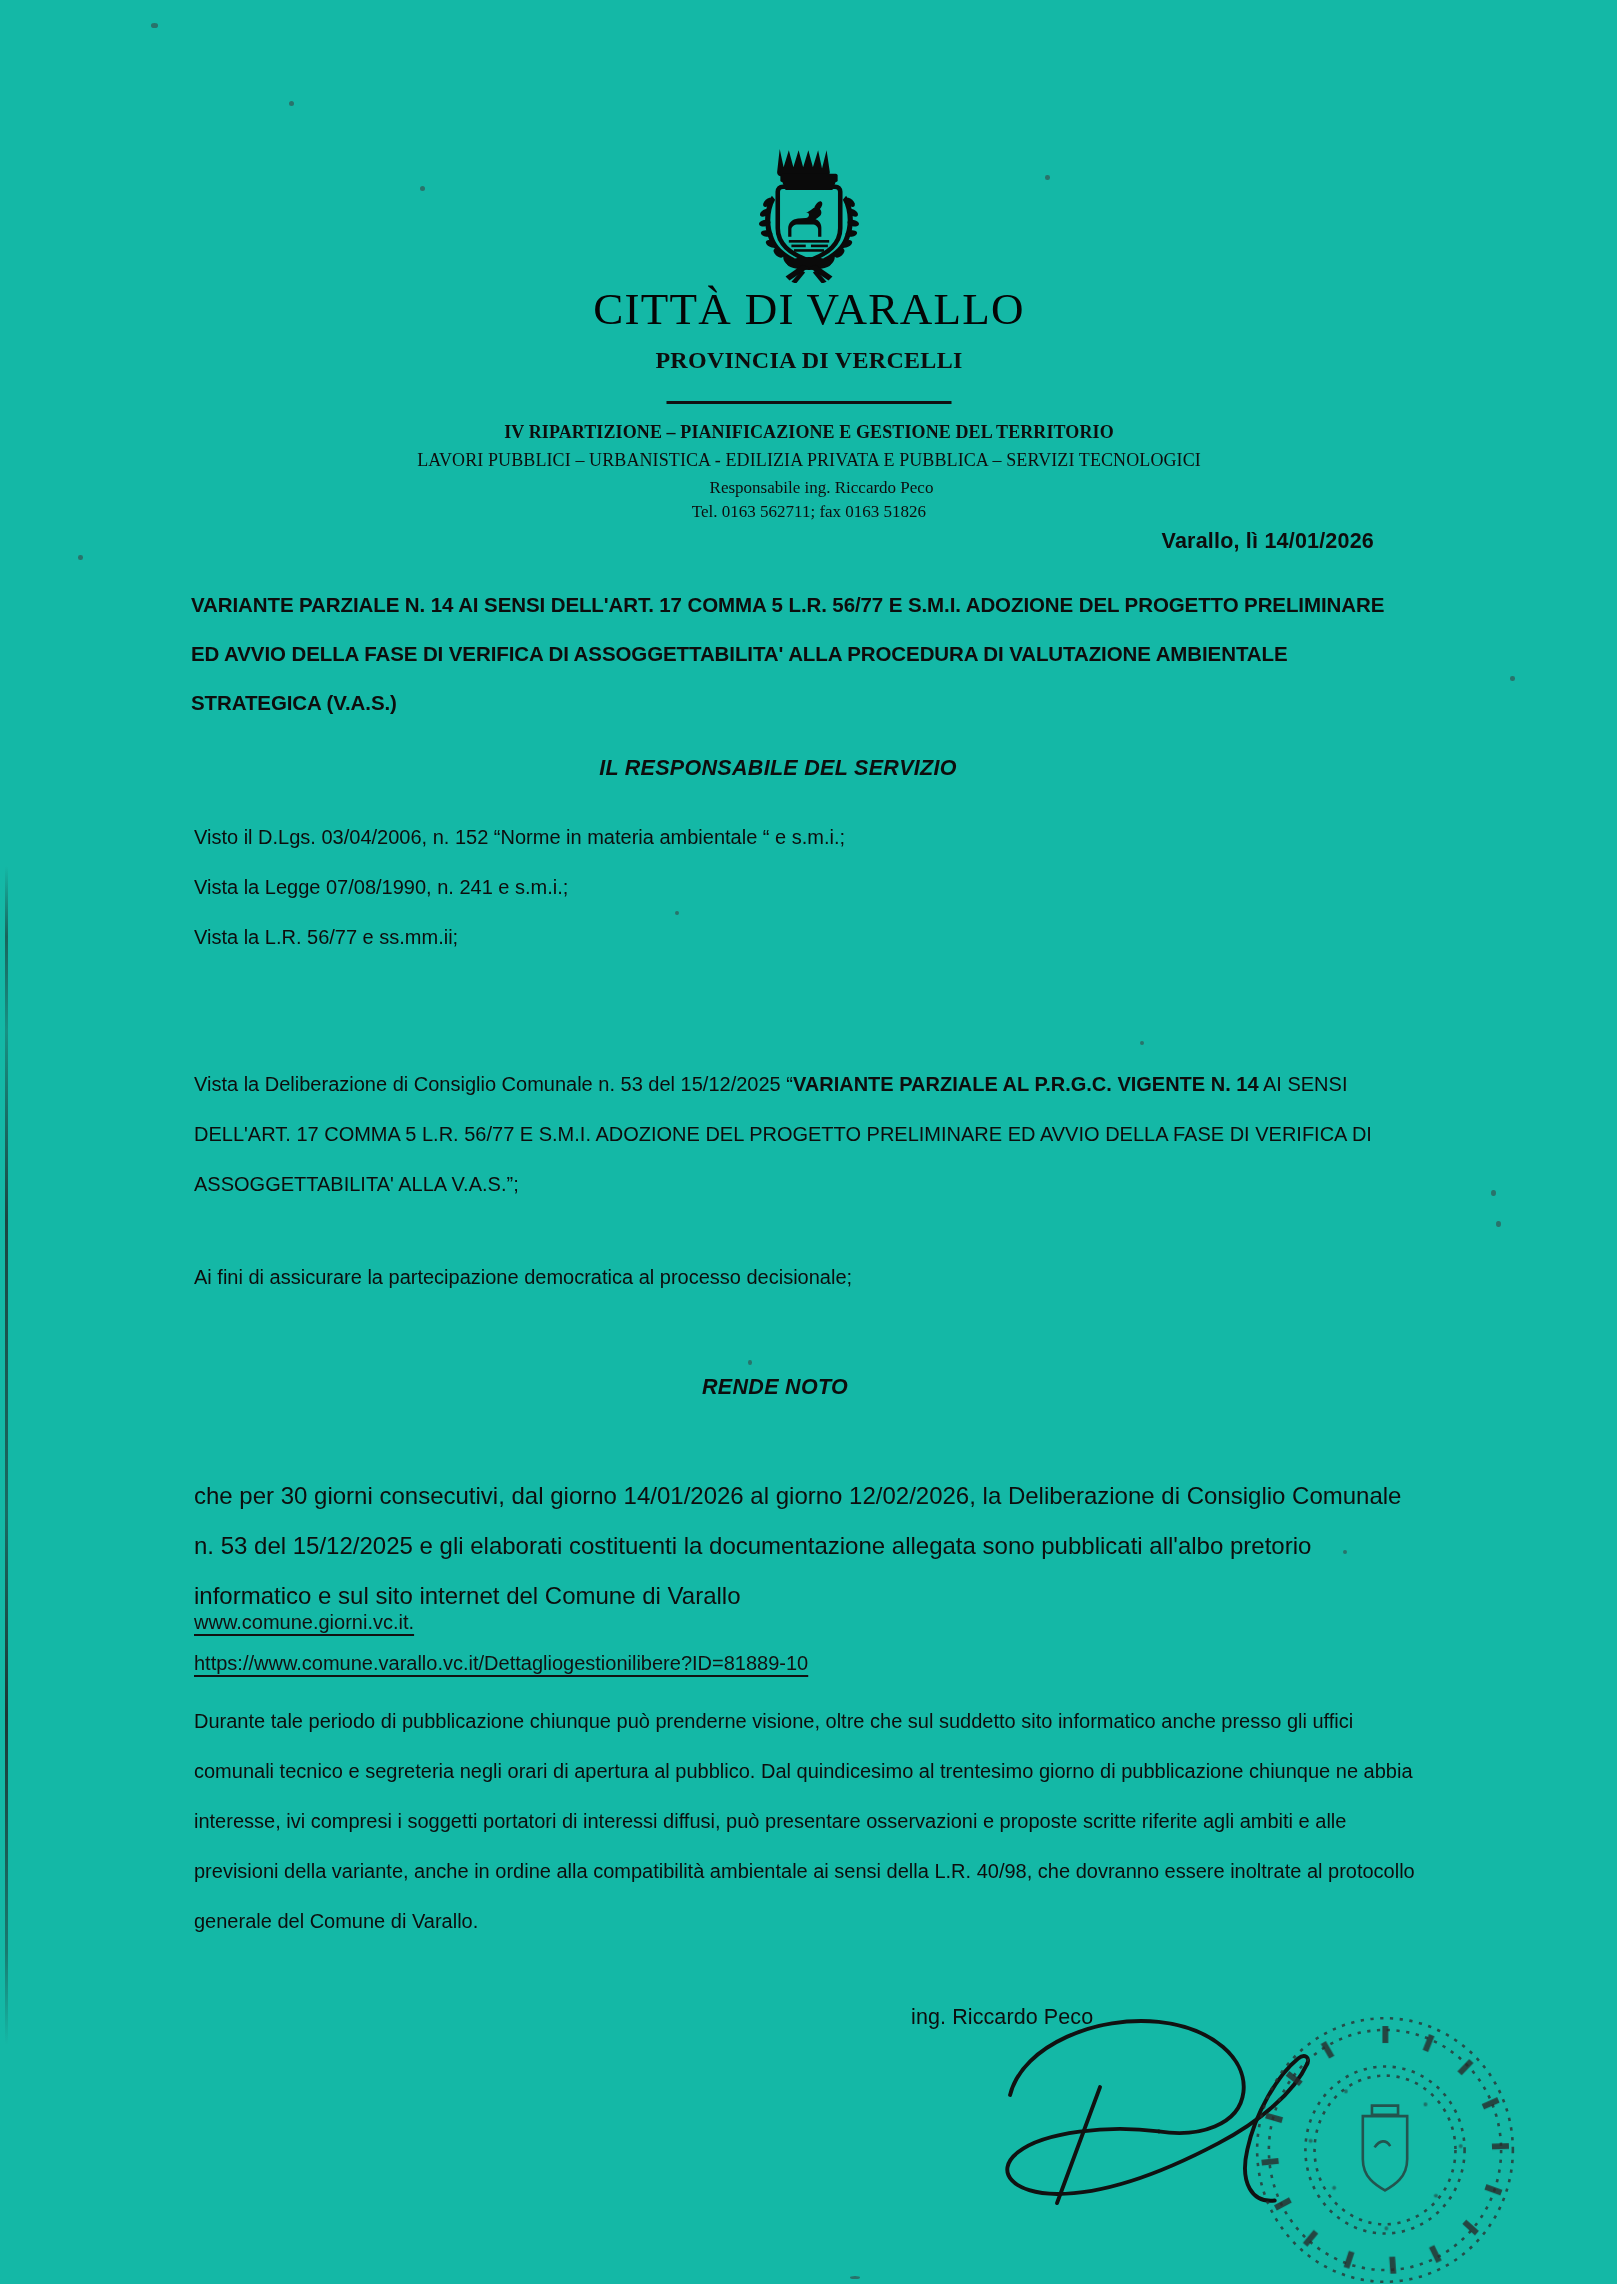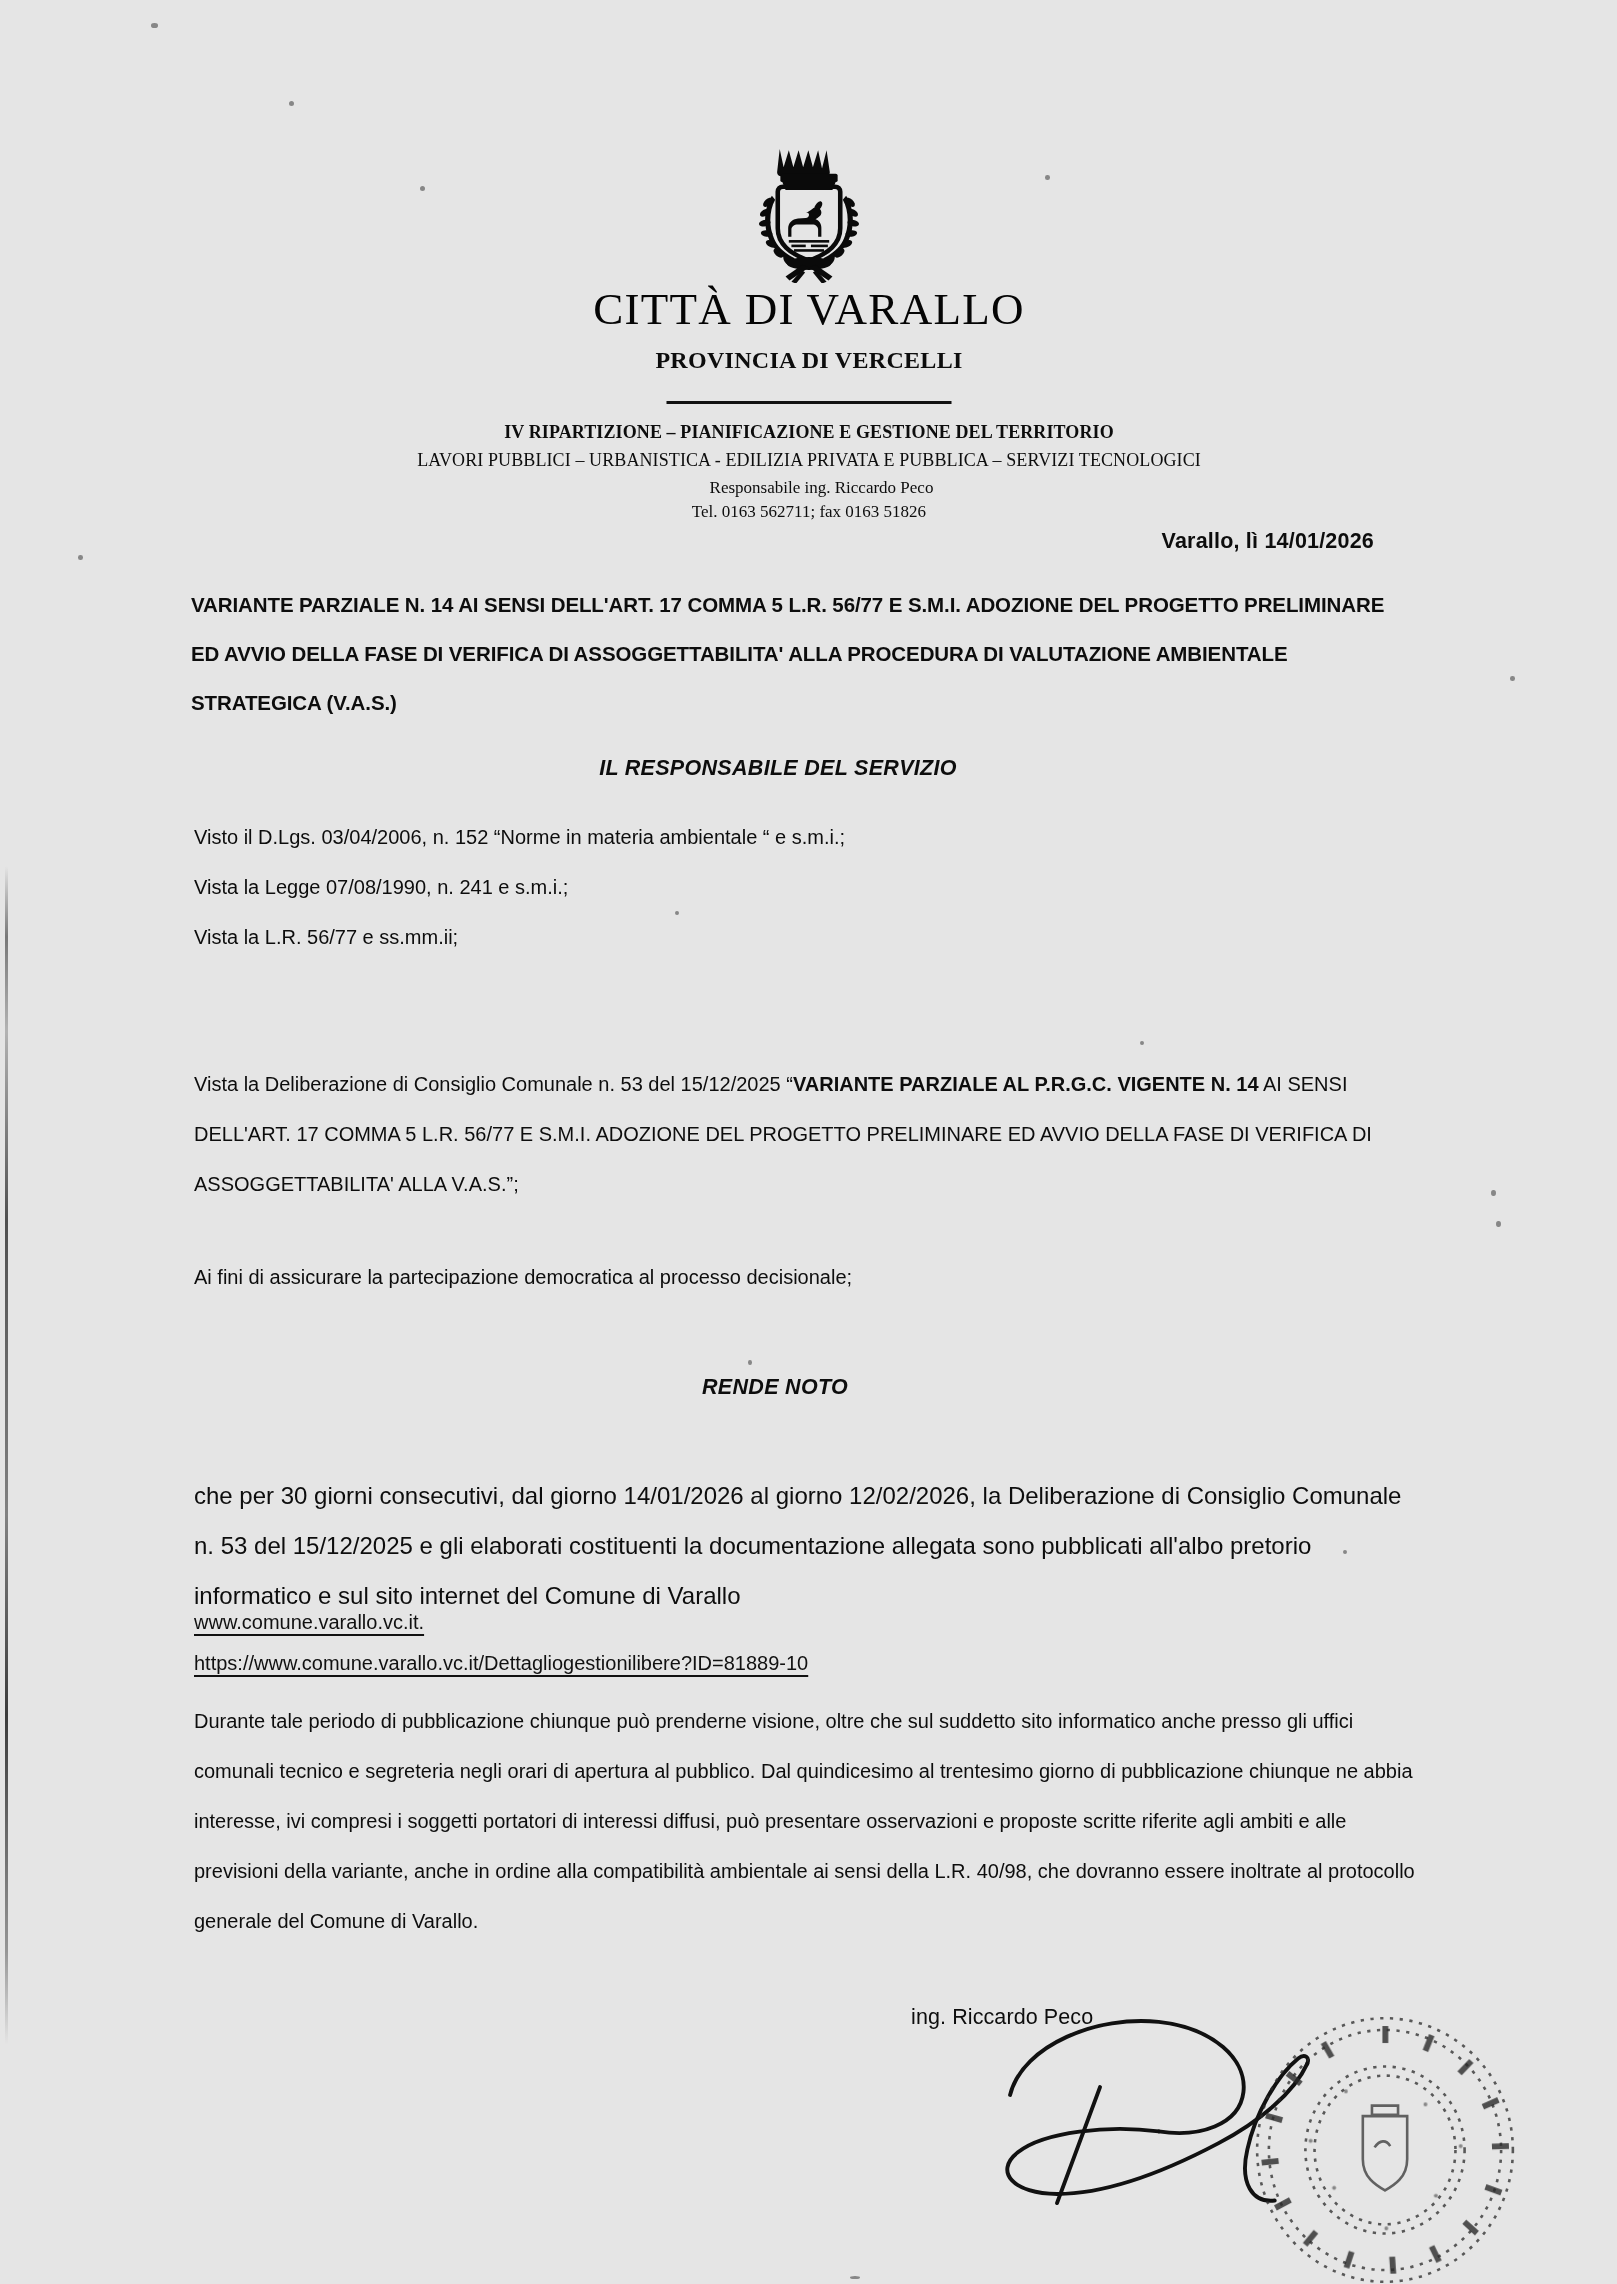--- a/index.html
+++ b/index.html
@@ -5,21 +5,21 @@
 <style>
   html, body {
     margin: 0;
     padding: 0;
     background: #6e6e6e;
   }
   .page {
     position: relative;
     width: 1618px;
     height: 2284px;
-    background: #e5e5e5;
+    background: #14b8a6;
     margin: 0 auto;
     overflow: hidden;
     font-family: "Liberation Sans", sans-serif;
     color: #0d0d0d;
   }
 
   
   .scan-edge-left {
     position: absolute;
     left: 5.2px;
@@ -328,21 +328,21 @@
   </div>
 
   <div class="delibera"><span>Vista la Deliberazione di Consiglio Comunale n. 53 del 15/12/2025 “</span><b>VARIANTE PARZIALE AL P.R.G.C. VIGENTE N. 14</b><span> AI SENSI DELL'ART. 17 COMMA 5 L.R. 56/77 E S.M.I. ADOZIONE DEL PROGETTO PRELIMINARE ED AVVIO DELLA FASE DI VERIFICA DI ASSOGGETTABILITA' ALLA V.A.S.”;</span></div>
 
   <div class="aifini">Ai fini di assicurare la partecipazione democratica al processo decisionale;</div>
 
   <div class="section-head head-rende">RENDE NOTO</div>
 
   <div class="rende-body">che per 30 giorni consecutivi, dal giorno 14/01/2026 al giorno 12/02/2026, la Deliberazione di Consiglio Comunale n. 53 del 15/12/2025  e gli elaborati costituenti  la documentazione allegata sono pubblicati all'albo pretorio informatico e sul sito internet del Comune di Varallo</div>
 
-  <a class="link-line link-www" href="#">www.comune.varallo.vc.it.</a>
+  <a class="link-line link-www" href="#">www.comune.giorni.vc.it.</a>
   <a class="link-line link-full" href="#">https://www.comune.varallo.vc.it/Dettagliogestionilibere?ID=81889-10</a>
 
   <div class="tail-body">Durante tale periodo di pubblicazione chiunque può prenderne visione, oltre che sul suddetto sito informatico anche presso gli uffici comunali tecnico e segreteria negli orari di apertura al pubblico. Dal quindicesimo al trentesimo giorno di pubblicazione chiunque ne abbia interesse, ivi compresi i soggetti portatori di interessi diffusi, può presentare osservazioni e proposte scritte riferite agli ambiti e alle previsioni della variante, anche in ordine alla compatibilità ambientale ai sensi della L.R. 40/98, che dovranno essere inoltrate al protocollo generale del Comune di Varallo.</div>
 
   <div class="signature-name">ing. Riccardo Peco</div>
 
   <div class="sig-svg">
     <svg width="365" height="235" viewBox="0 0 560 360" aria-hidden="true">
       <g fill="none" stroke="#111" stroke-width="6" stroke-linecap="round">
         <path d="M40 130 C 60 52, 176 8, 268 18 C 352 27, 404 76, 398 126

